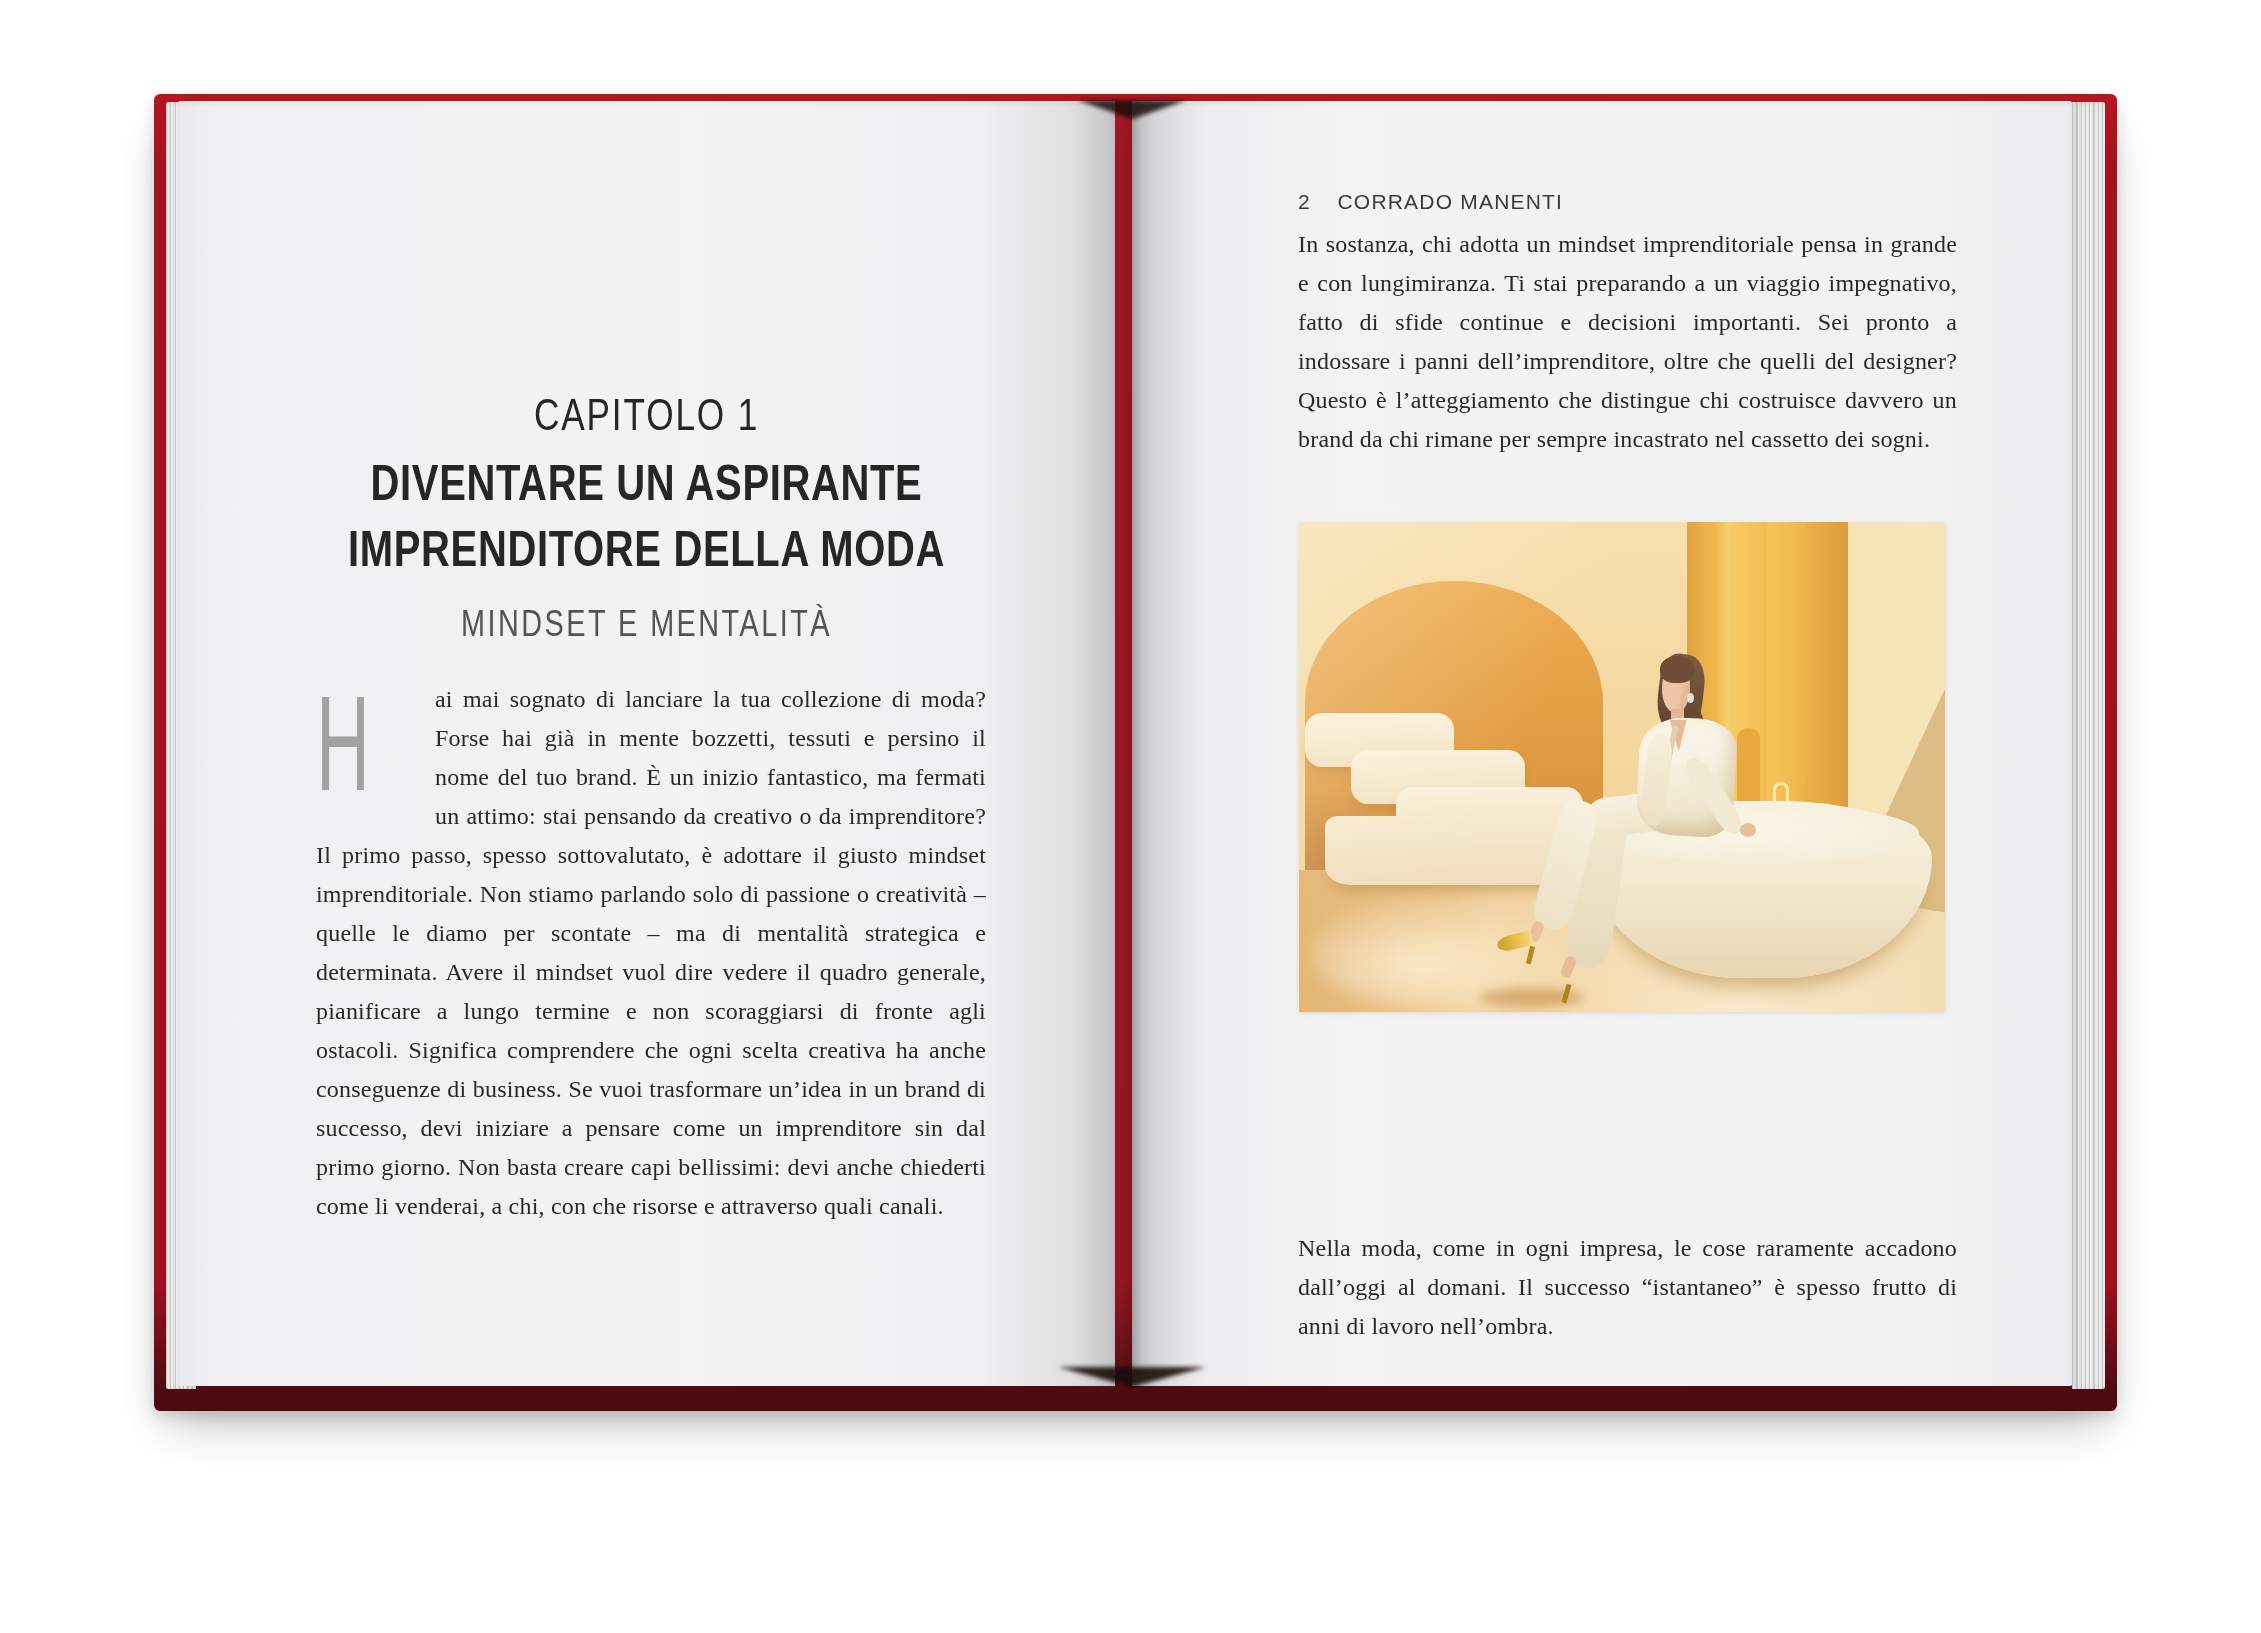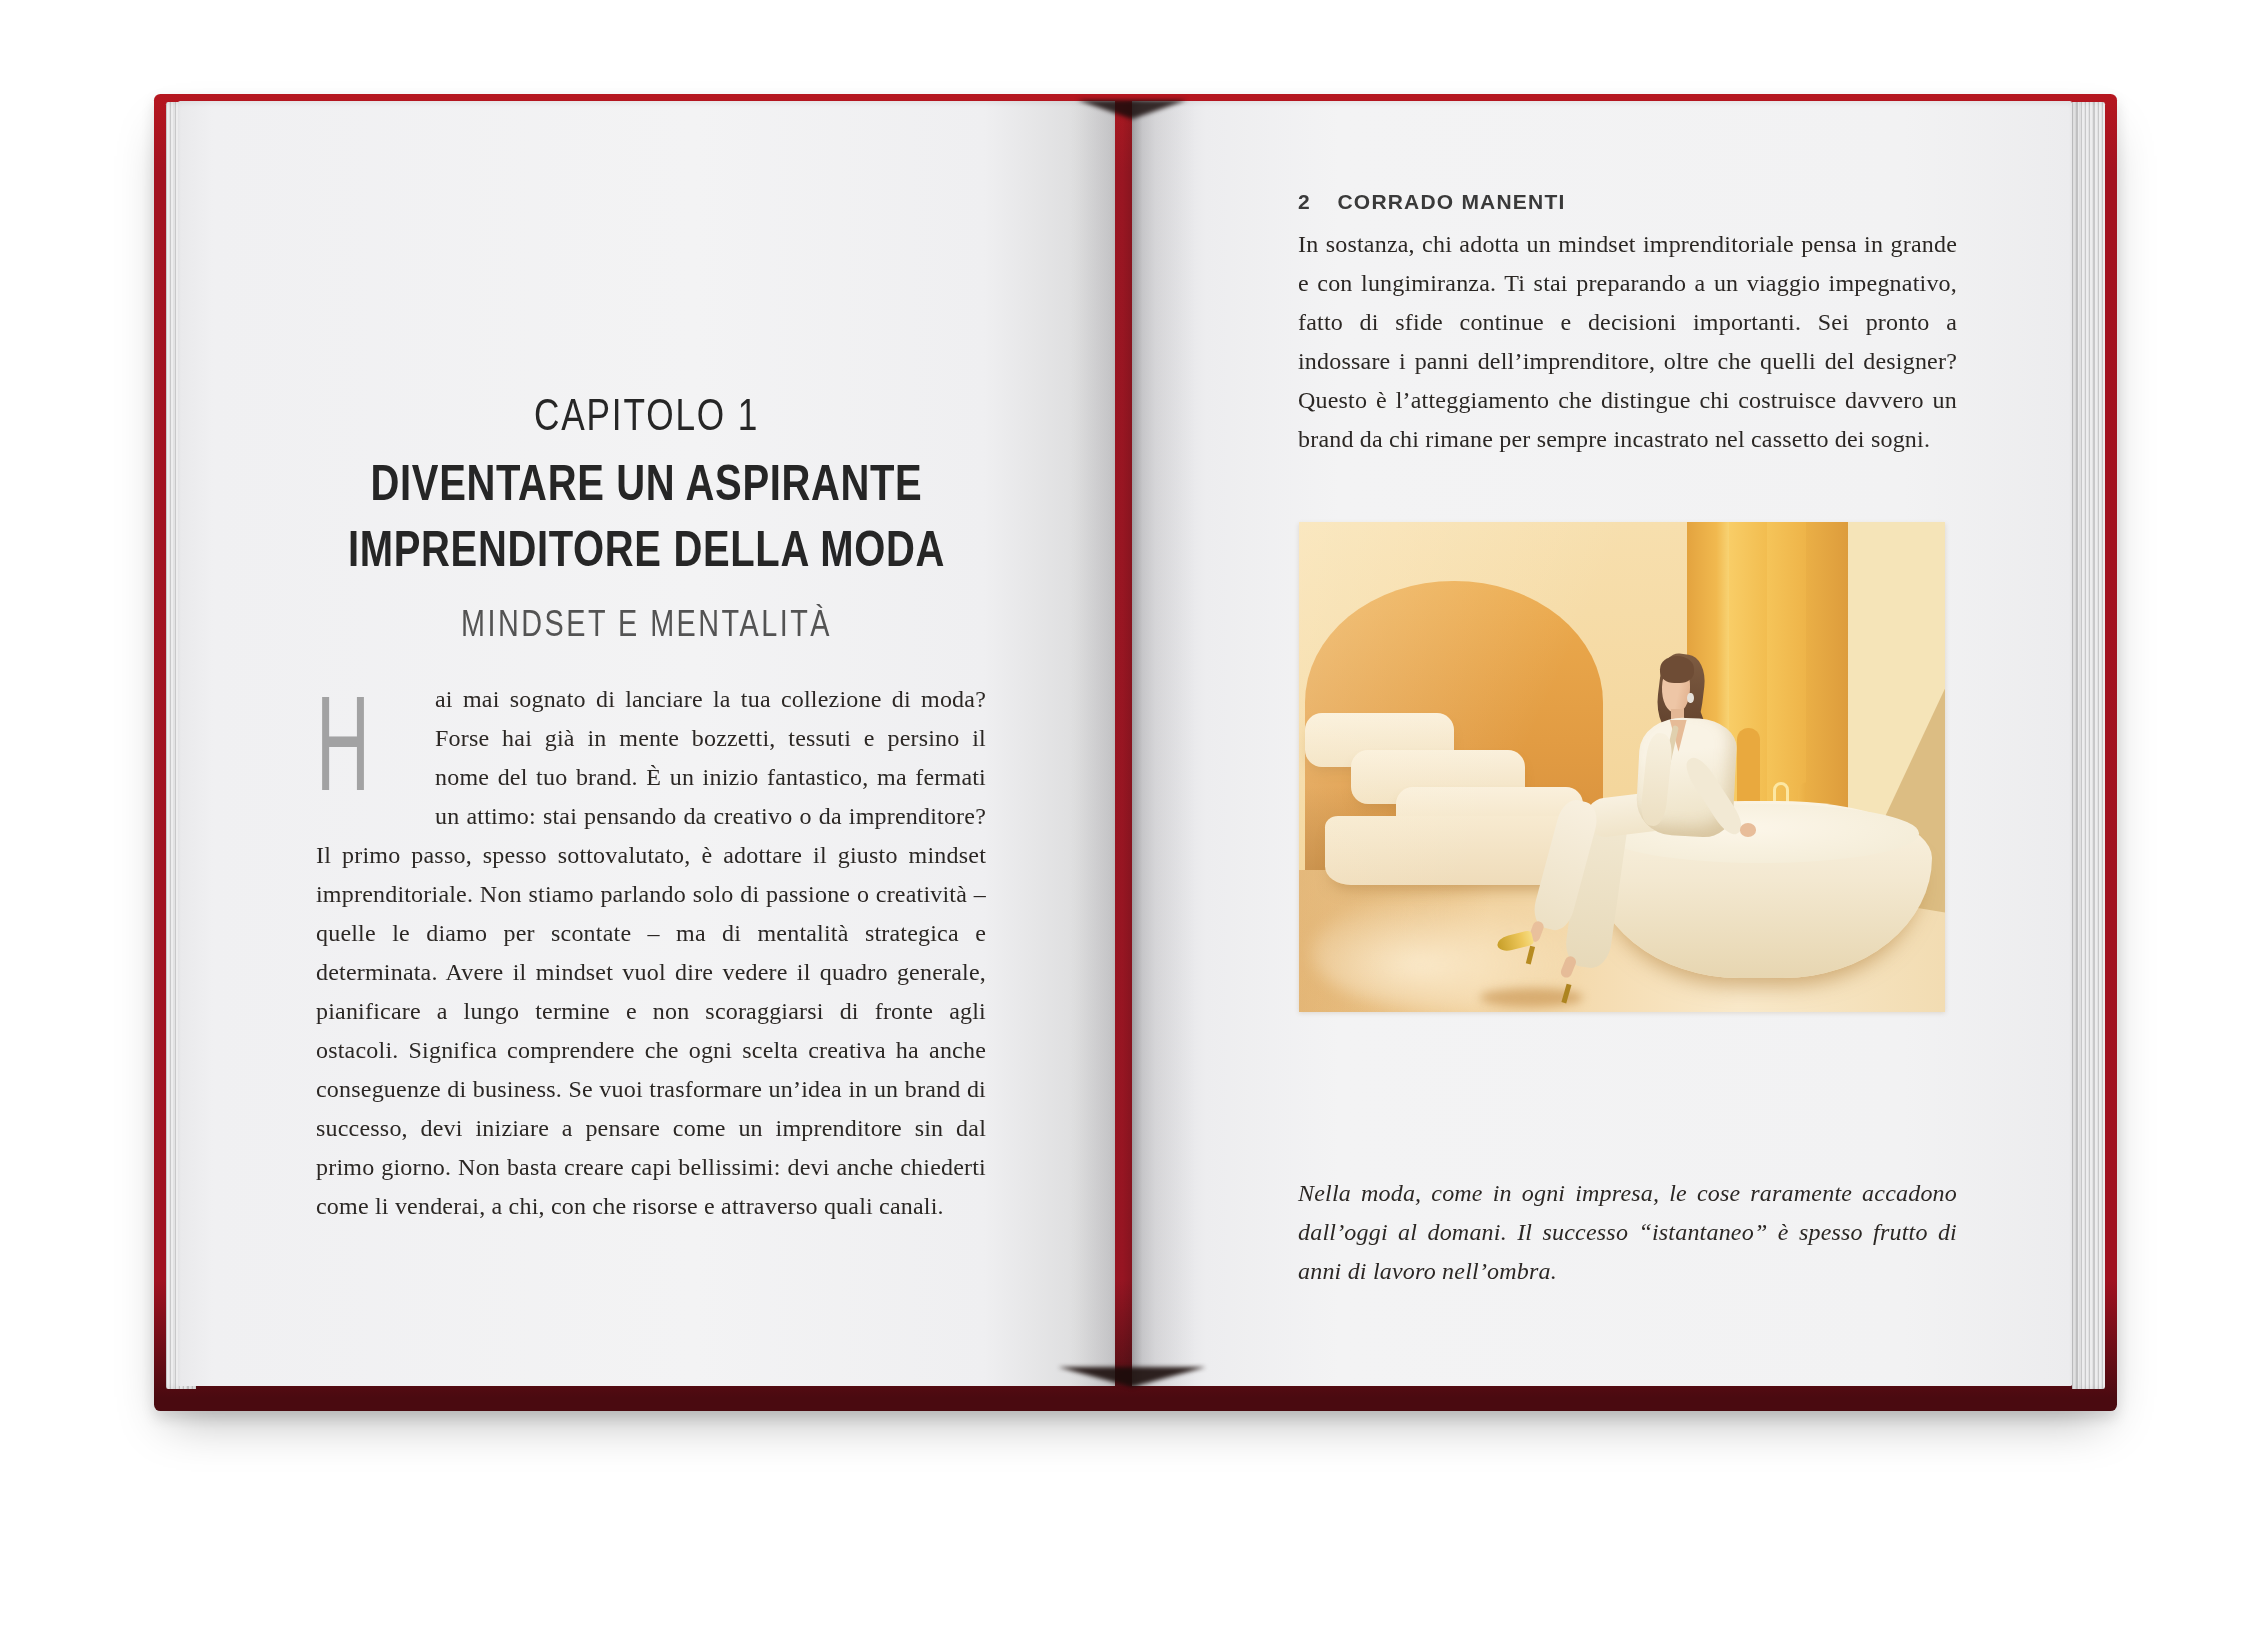--- a/index.html
+++ b/index.html
@@ -38,27 +38,27 @@
   .title-2{top:420px;font-size:50px;line-height:56px;font-weight:700;letter-spacing:0.8px;}
   .chapter-subtitle{top:502px;font-size:36px;line-height:42px;font-weight:400;letter-spacing:3.1px;color:#535353;}
   .body-text{position:absolute;left:138px;top:579px;width:670px;
         font-family:"Liberation Serif",serif;font-size:24px;line-height:39px;color:#2b2724;
         text-align:justify;letter-spacing:0.2px;}
   .dropcap{float:left;width:56px;height:117px;margin:4.7px 63px 0 0;
         font-family:"Liberation Sans",sans-serif;font-size:136px;line-height:117px;font-weight:400;
         color:#a2a2a3;transform:scaleX(.55);transform-origin:left top;}
   
   .running-head{position:absolute;left:166px;top:88px;font-size:21px;line-height:25px;
-        letter-spacing:1.2px;color:#3a3a3a;font-weight:700;}
+        letter-spacing:1.2px;color:#3a3a3a;font-weight:400;}
   .running-title{margin-left:26.6px;}
   .para{position:absolute;left:166px;width:659px;margin:0;
         font-family:"Liberation Serif",serif;font-size:24px;line-height:39px;color:#2b2724;
         text-align:justify;letter-spacing:0.2px;}
   .para-1{top:124px;}
-  .para-2{top:1073px;font-style:italic;}
+  .para-2{top:1128px;}
   .section-heading{position:absolute;left:166px;top:975px;margin:0;width:704px;
         font-size:34px;line-height:44px;font-weight:700;letter-spacing:0.4px;color:#2d2b29;}
   .section-heading .hline{display:block;transform:scaleX(.88);transform-origin:left center;}
   
   .photo{position:absolute;left:167px;top:421px;width:646px;height:490px;overflow:hidden;
         background:#f2cf94;box-shadow:0 1.6px 4.7px rgba(120,90,40,.18);}
   .photo div{position:absolute;}
   .ph-wall{left:0;top:0;width:62%;height:100%;
         background:linear-gradient(180deg,#f7dfae 0%,#f4d69c 55%,#efc981 100%);}
   .ph-arch{left:1%;top:12%;width:46%;height:59%;border-radius:50% 50% 0 0/42% 42% 0 0;

